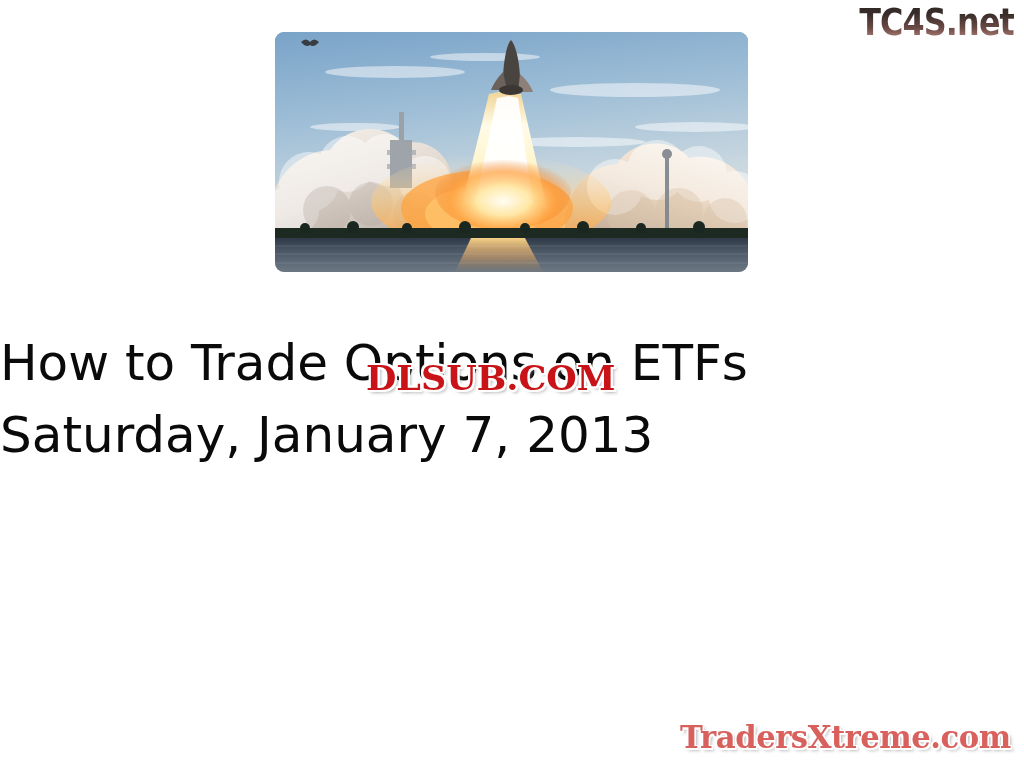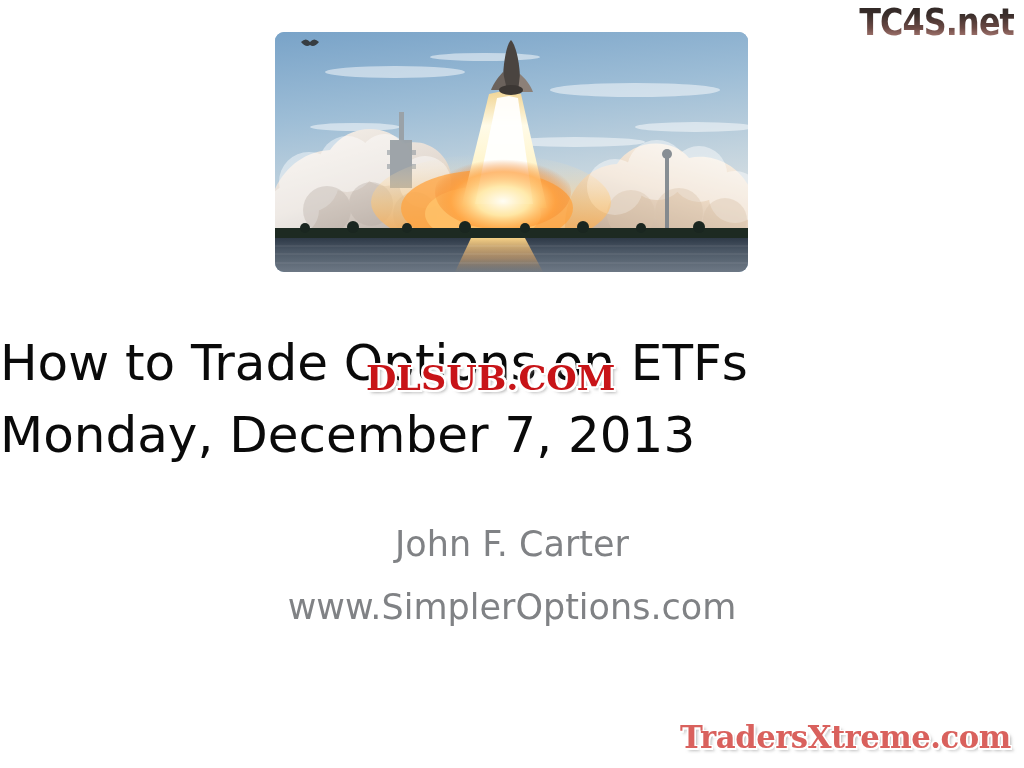--- a/index.html
+++ b/index.html
@@ -274,25 +274,21 @@
       <g stroke="#ffffff" stroke-opacity="0.12" stroke-width="1">
         <line x1="0" y1="214" x2="473" y2="214"></line>
         <line x1="0" y1="222" x2="473" y2="222"></line>
         <line x1="0" y1="231" x2="473" y2="231"></line>
       </g>
     </svg>
   </div>
 
   <div id="title-block">
     <div class="title-line">How to Trade Options on ETFs</div>
-    <div class="title-line">Monday, December 7, 2013</div>
+    <div class="title-line">Saturday, January 7, 2013</div>
   </div>
 
-  <div id="subtitle-block">
-    <div class="subtitle-line">John F. Carter</div>
-    <div class="subtitle-line">www.SimplerOptions.com</div>
-  </div>
 
   <div id="dlsub-watermark">DLSUB.COM</div>
 
   <div id="tradersxtreme-watermark">TradersXtreme.com</div>
 
 </div>
 
 </body></html>

